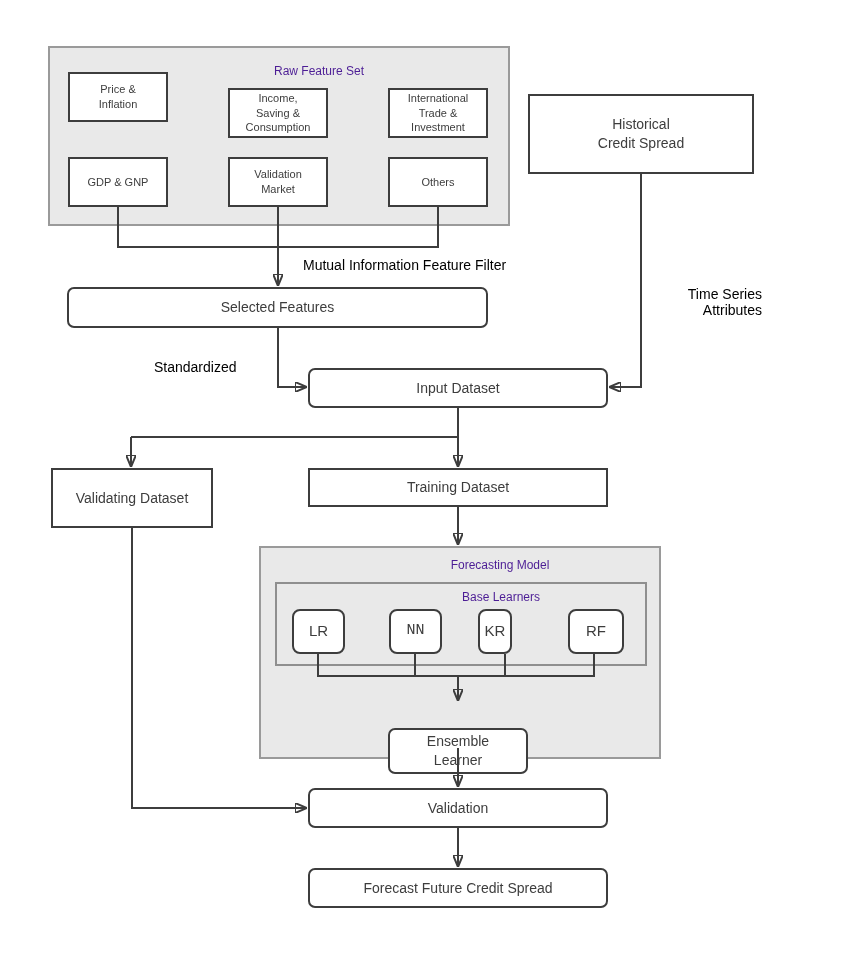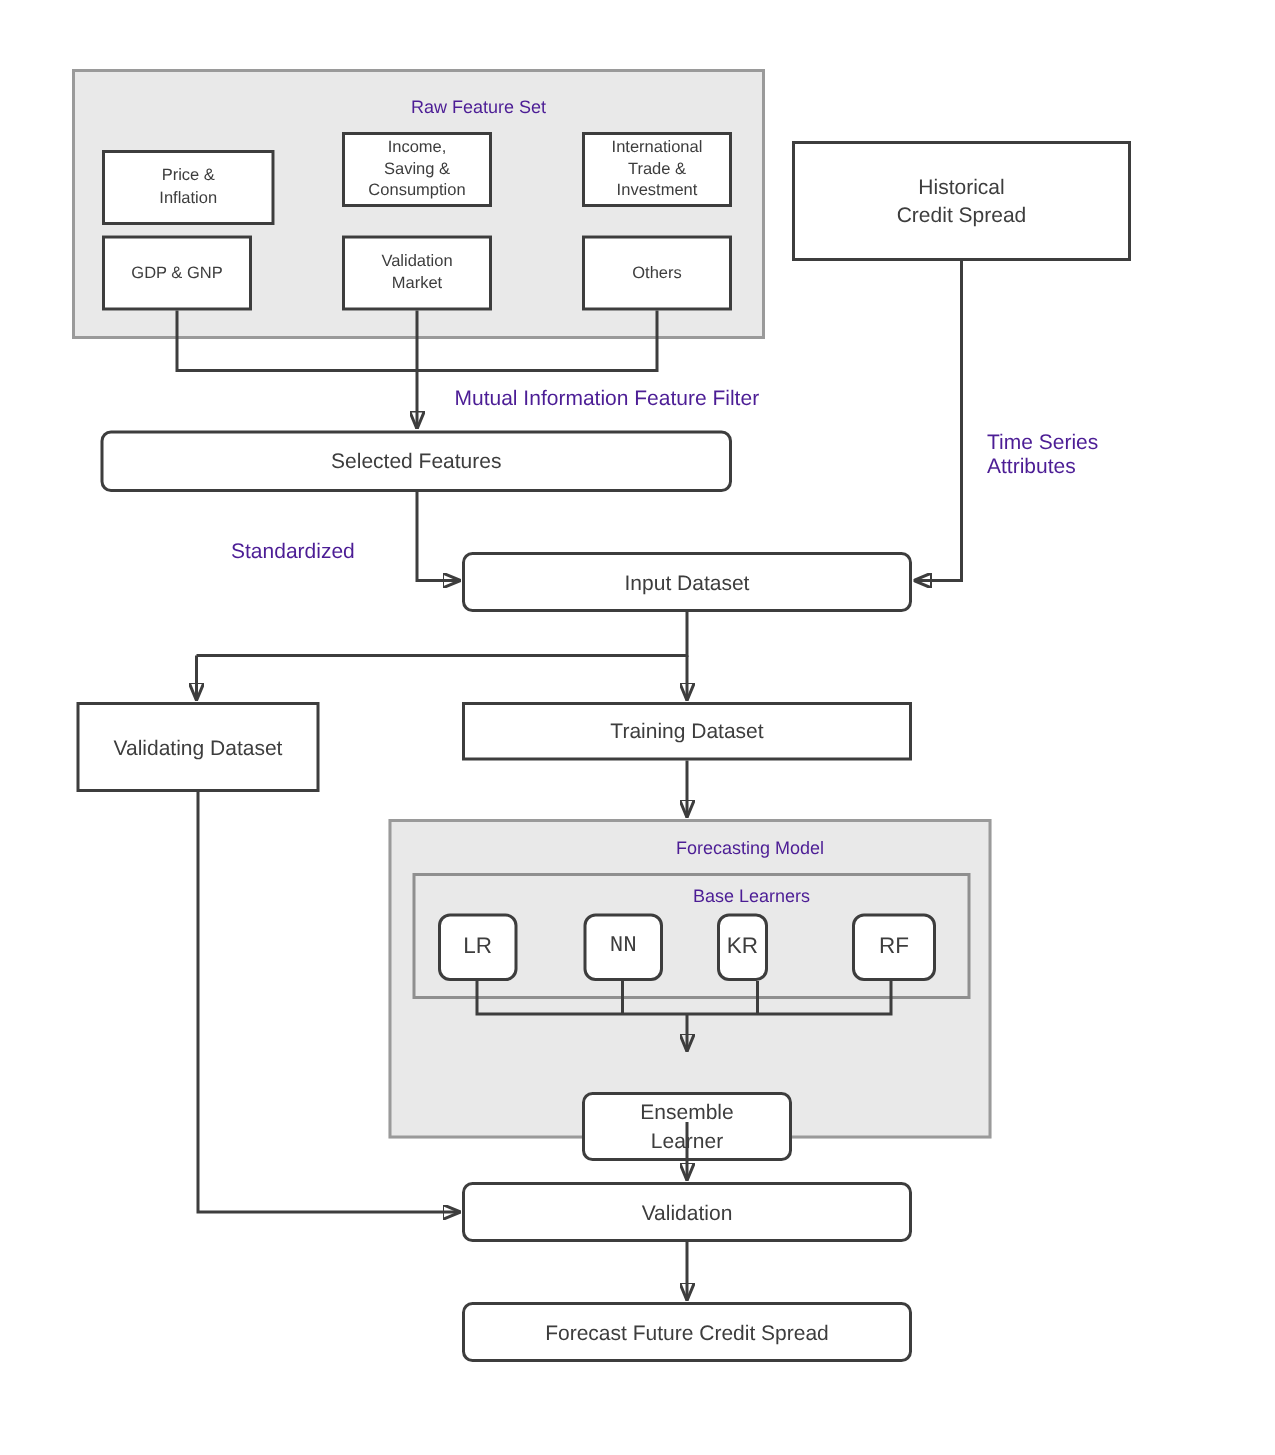--- a/index.html
+++ b/index.html
@@ -47,45 +47,45 @@
   .section-title {
     position: absolute;
     text-align: center;
     font-size: 12px;
     color: #4c1d95;
     margin-left: 40px;
   }
   .flow-label {
     position: absolute;
     font-size: 14px;
-    color: #4c1d95;
+    color: #000000;
   }
   .pre { white-space: pre-line; }
-  .centered { text-align: left; }
+  .centered { text-align: right; }
   #connectors {
     position: absolute;
     left: 0; top: 0;
     width: 850px; height: 970px;
     pointer-events: none;
   }
   #connectors path {
     fill: none;
     stroke: #3d3d3d;
     stroke-width: 2;
   }
 </style>
 </head>
 <body>
 
 <div id="canvas">
 
   <div class="container-box" style="left:48px; top:46px; width:462px; height:180px;"></div>
   <div class="section-title" style="left:48px; top:64px; width:462px;">Raw Feature Set</div>
 
-  <div class="node small-text pre" style="left:68px; top:100px; width:115px; height:50px;">Price &amp;
+  <div class="node small-text pre" style="left:68px; top:72px; width:100px; height:50px;">Price &amp;
 Inflation</div>
   <div class="node small-text pre" style="left:228px; top:88px; width:100px; height:50px;">Income,
 Saving &amp;
 Consumption</div>
   <div class="node small-text pre" style="left:388px; top:88px; width:100px; height:50px;">International
 Trade &amp;
 Investment</div>
   <div class="node small-text pre" style="left:68px; top:157px; width:100px; height:50px;">GDP &amp; GNP</div>
   <div class="node small-text pre" style="left:228px; top:157px; width:100px; height:50px;">Validation
 Market</div>

